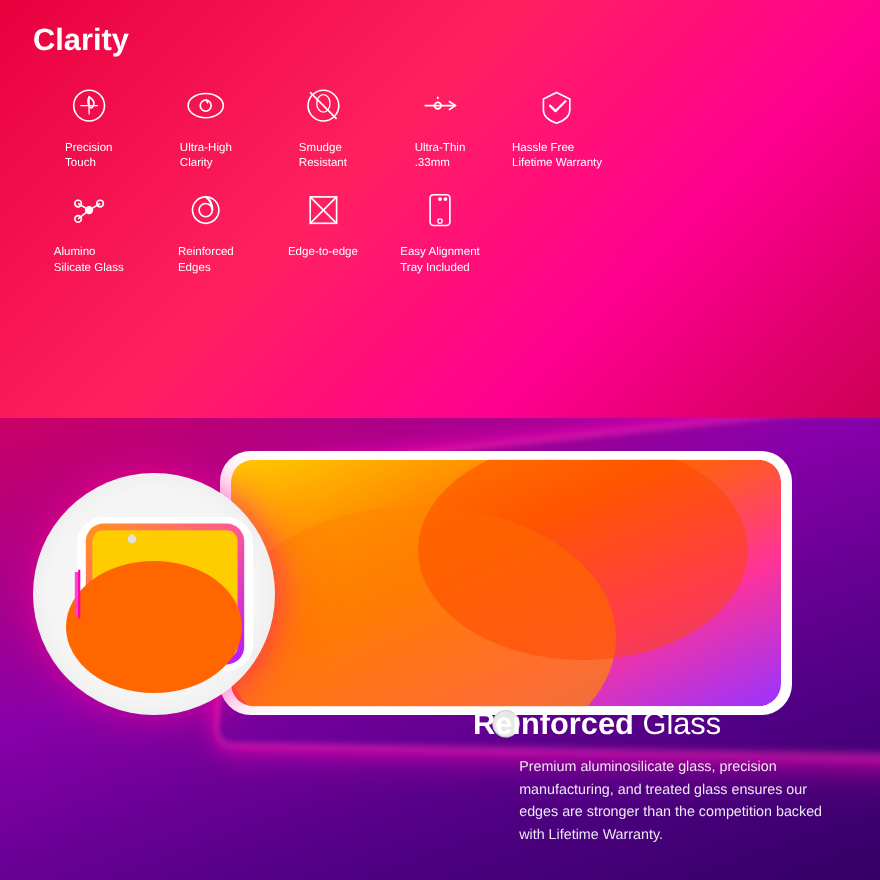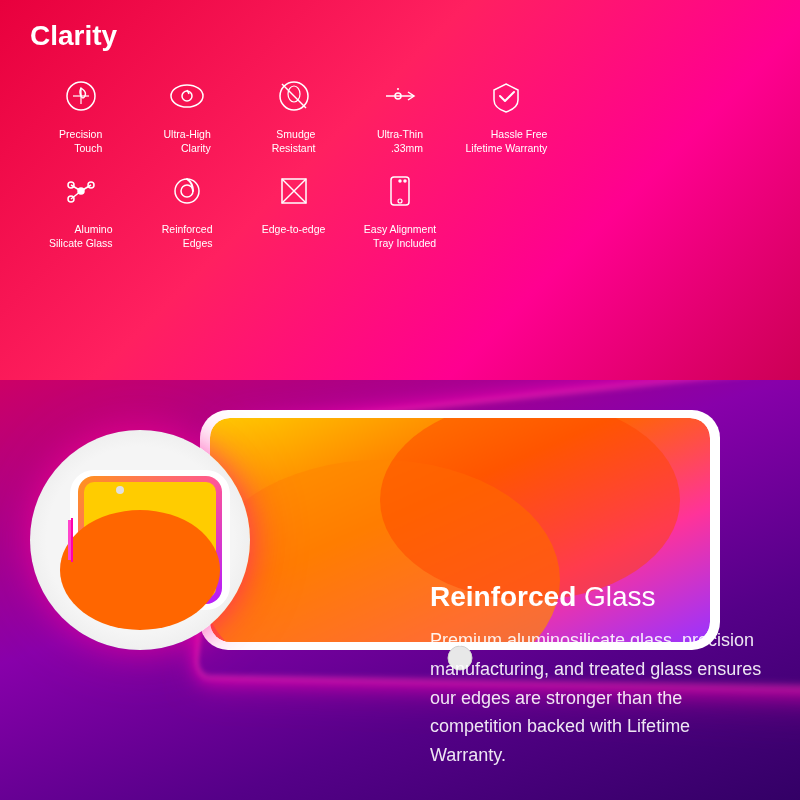--- a/index.html
+++ b/index.html
@@ -31,21 +31,21 @@
     .features-grid {
       display: grid;
       grid-template-columns: repeat(7, 1fr);
       gap: 10px 5px;
       margin-bottom: 10px;
     }
     .feature-item {
       display: flex;
       flex-direction: column;
       align-items: center;
-      text-align: right;
+      text-align: left;
     }
     .feature-icon {
       width: 52px;
       height: 52px;
       display: flex;
       align-items: center;
       justify-content: center;
       margin-bottom: 6px;
     }
     .feature-icon svg {
@@ -111,23 +111,24 @@
     .reinforced-title {
       font-size: 28px;
       font-weight: 400;
       margin-bottom: 12px;
       line-height: 1.2;
     }
     .reinforced-title strong {
       font-weight: 800;
     }
     .reinforced-desc {
-      font-size: 18px;
+      font-size: 13px;
       line-height: 1.6;
       color: rgba(255,255,255,0.9);
+      margin-left: 42px;
     }
     
     .glow-ring {
       position: absolute;
       top: 10px;
       left: 150px;
       right: -50px;
       height: 290px;
       background: transparent;
       border: 3px solid rgba(255, 50, 180, 0.8);

